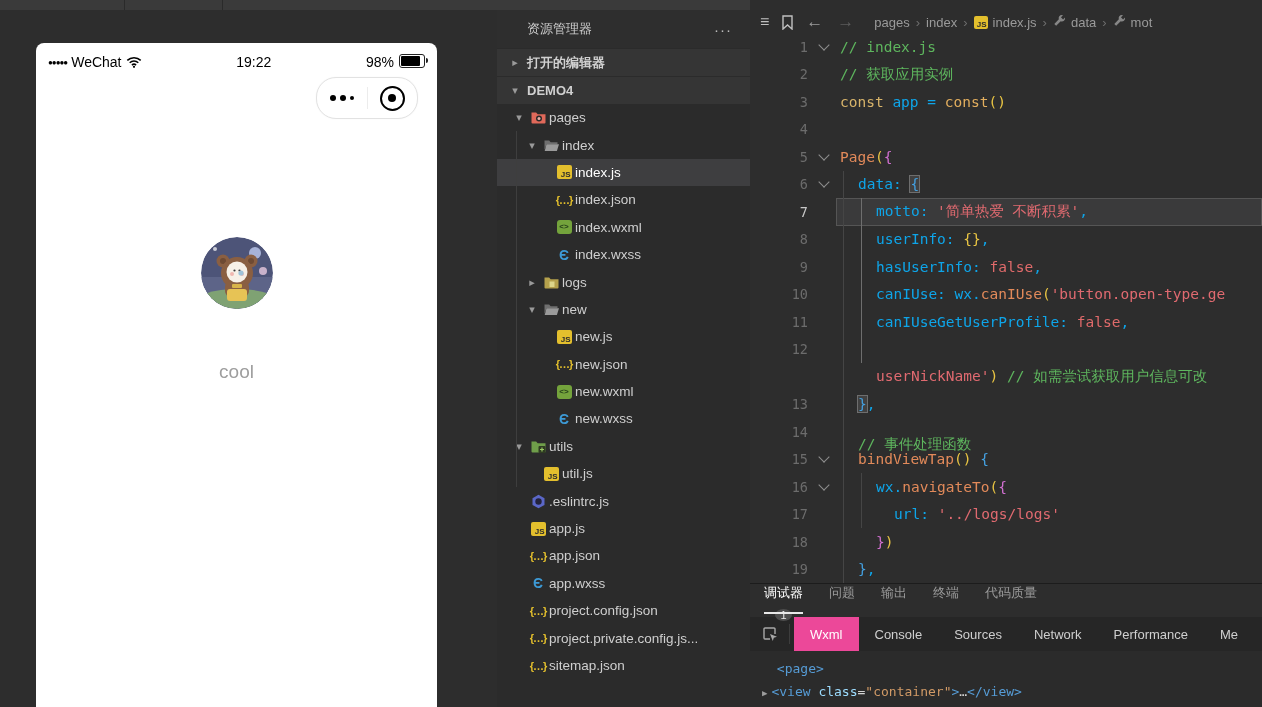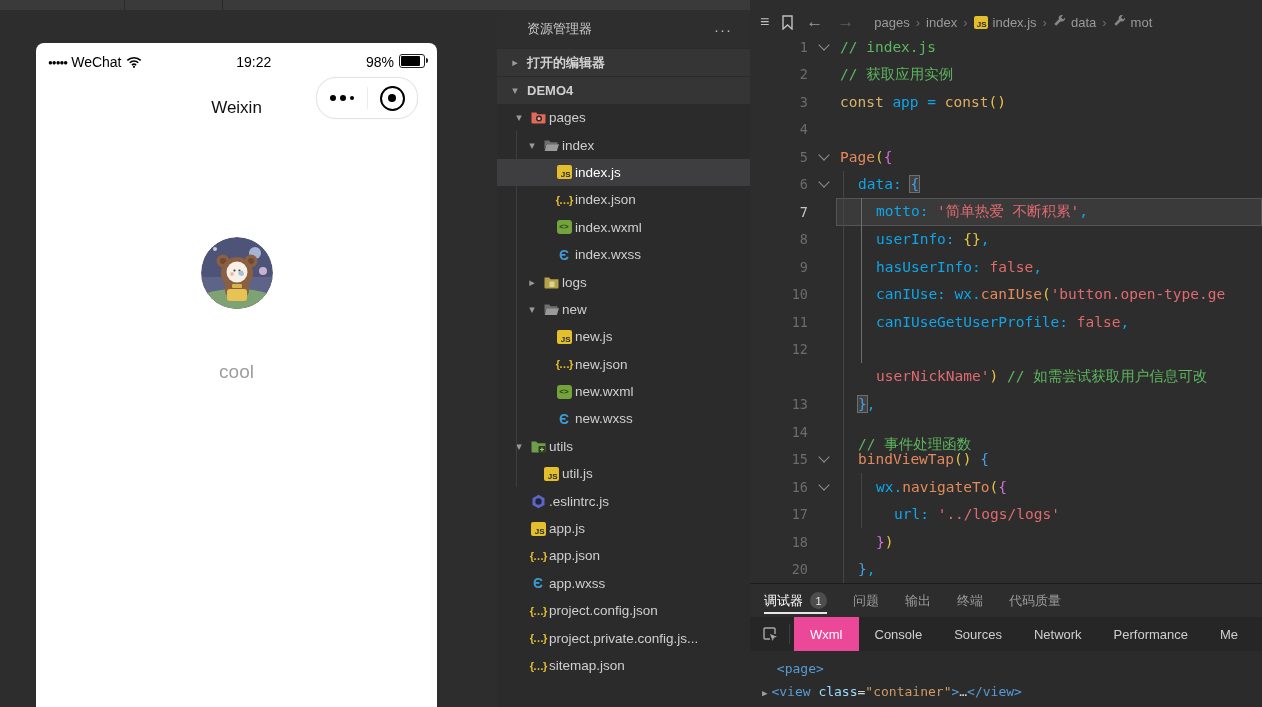--- a/index.html
+++ b/index.html
@@ -86,21 +86,21 @@
   .tk-c{color:#5eb65e;} .tk-k{color:#d8b46a;} .tk-f{color:#e28a5a;} .tk-g{color:#e2ae5e;}
   .tk-s{color:#e06a70;} .tk-b{color:#df6a6a;} .tk-w{color:#0ea5e9;}
   .tk-p1{color:#e8c443;} .tk-p2{color:#d06fd0;} .tk-p3{color:#44a0e0;}
   .tk-box{outline:1px solid #6e6e6e;background:#414141;}
   .iguide{position:absolute;width:1px;background:#454545;z-index:1;}
   .iguide.active{background:#6e6e6e;}
 
   
   .debug{position:absolute;left:0;top:583px;width:512px;height:124px;border-top:1px solid #1c1c1c;box-sizing:border-box;}
   .dbg-row1{position:relative;height:33px;display:flex;align-items:center;gap:26px;padding-left:14px;font-size:13px;}
-  .dbg-tab{position:relative;color:#9a9a9a;cursor:pointer;display:flex;align-items:center;gap:7px;height:100%;}
+  .dbg-tab{position:relative;color:#9a9a9a;cursor:pointer;display:flex;align-items:center;gap:7px;height:100%;flex-direction:column;}
   .dbg-tab.active{color:#ffffff;}
   .dbg-tab.active:after{content:"";position:absolute;left:0;right:0;bottom:3px;height:2px;background:#e8e8e8;}
   .badge{width:17px;height:17px;border-radius:50%;background:#4d4d4d;color:#e8e8e8;font-size:11px;
     display:flex;align-items:center;justify-content:center;}
   .dbg-row2{height:34px;background:#262626;display:flex;align-items:center;font-size:13px;color:#cfcfcf;}
   .inspect{margin:0 10px 0 12px;cursor:pointer;display:flex;}
   .row2-div{width:1px;height:20px;background:#3d3d3d;margin-right:4px;}
   .dev-tab{padding:0 16px;height:100%;display:flex;align-items:center;cursor:pointer;white-space:nowrap;}
   .dev-tab.active{background:#ec4899;color:#fff;}
   .wxml{position:relative;padding:7px 0 0 12px;font-family:"DejaVu Sans Mono",monospace;font-size:13px;line-height:21px;
@@ -136,21 +136,20 @@
       <span>19:22</span>
       <span class="sb-right">
         <span>98%</span>
         <span class="battery">
             <i></i>
             <b></b>
           </span>
       </span>
     </div>
     <div class="navrow">
-      <div class="navtitle">Weixin</div>
       <div class="capsule">
         <div class="cap-half">
           <span class="dots3">
               <i></i>
               <i></i>
               <i></i>
             </span>
         </div>
         <div class="cap-div"></div>
         <div class="cap-half">
@@ -435,21 +434,21 @@
         <div class="cl"><span class="ln">10</span><span class="foldcol"></span><span class="ctext" style="padding-left: 36px;"><span class="tk-w">canIUse: </span><span class="tk-w">wx.</span><span class="tk-f">canIUse</span><span class="tk-p1">(</span><span class="tk-s">'button.open-type.ge</span></span></div>
         <div class="cl"><span class="ln">11</span><span class="foldcol"></span><span class="ctext" style="padding-left: 36px;"><span class="tk-w">canIUseGetUserProfile: </span><span class="tk-b">false</span><span class="tk-w">,</span></span></div>
         <div class="cl"><span class="ln">12</span><span class="foldcol"></span></div>
         <div class="cl"><span class="ln"></span><span class="foldcol"></span><span class="ctext" style="padding-left: 36px;"><span class="tk-s">userNickName'</span><span class="tk-p1">)</span><span class="tk-w"> </span><span class="tk-c">// 如需尝试获取用户信息可改</span></span></div>
         <div class="cl"><span class="ln">13</span><span class="foldcol"></span><span class="ctext" style="padding-left: 18px;"><span class="tk-p3 tk-box">}</span><span class="tk-w">,</span></span></div>
         <div class="cl"><span class="ln">14</span><span class="foldcol"></span><span class="ctext" style="padding-left: 18px; margin-top: 26px;"><span class="tk-c">// 事件处理函数</span></span></div>
         <div class="cl"><span class="ln">15</span><span class="foldcol"><span class="foldchev"></span></span><span class="ctext" style="padding-left: 18px;"><span class="tk-f">bindViewTap</span><span class="tk-p1">()</span><span class="tk-w"> </span><span class="tk-p3">{</span></span></div>
         <div class="cl"><span class="ln">16</span><span class="foldcol"><span class="foldchev"></span></span><span class="ctext" style="padding-left: 36px;"><span class="tk-w">wx.</span><span class="tk-f">navigateTo</span><span class="tk-p1">(</span><span class="tk-p2">{</span></span></div>
         <div class="cl"><span class="ln">17</span><span class="foldcol"></span><span class="ctext" style="padding-left: 54px;"><span class="tk-w">url: </span><span class="tk-s">'../logs/logs'</span></span></div>
         <div class="cl"><span class="ln">18</span><span class="foldcol"></span><span class="ctext" style="padding-left: 36px;"><span class="tk-p2">}</span><span class="tk-p1">)</span></span></div>
-        <div class="cl"><span class="ln">20</span><span class="foldcol"></span><span class="ctext" style="padding-left: 18px;"><span class="tk-p3">}</span><span class="tk-w">,</span></span></div>
+        <div class="cl"><span class="ln">19</span><span class="foldcol"></span><span class="ctext" style="padding-left: 18px;"><span class="tk-p3">}</span><span class="tk-w">,</span></span></div>
         <div class="iguide" style="left: 93px; top: 137.5px; height: 412.5px;"></div>
         <div class="iguide active" style="left: 111px; top: 165px; height: 165px;"></div>
         <div class="iguide" style="left: 111px; top: 440px; height: 55px;"></div>
       </div>
 
     <div class="debug">
       <div class="dbg-row1" id="dbgtabs">
           <div class="dbg-tab active">
             <span>调试器</span>
             <span class="badge">1</span>

